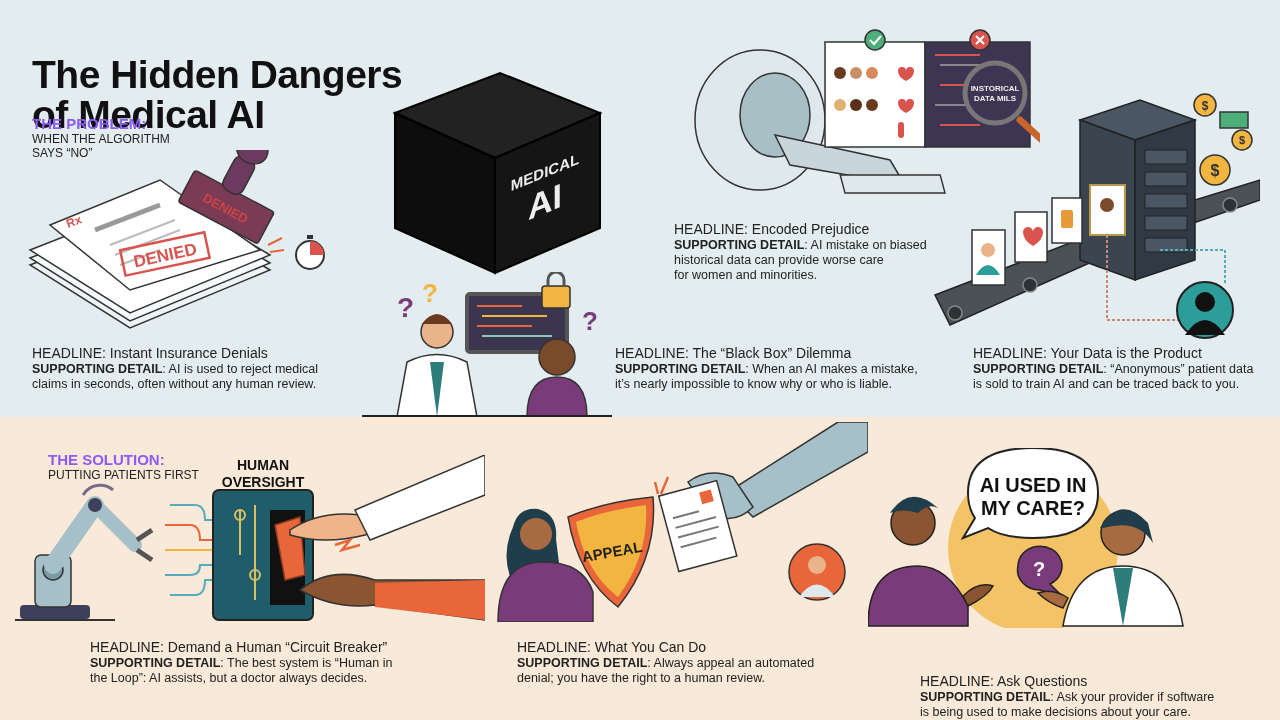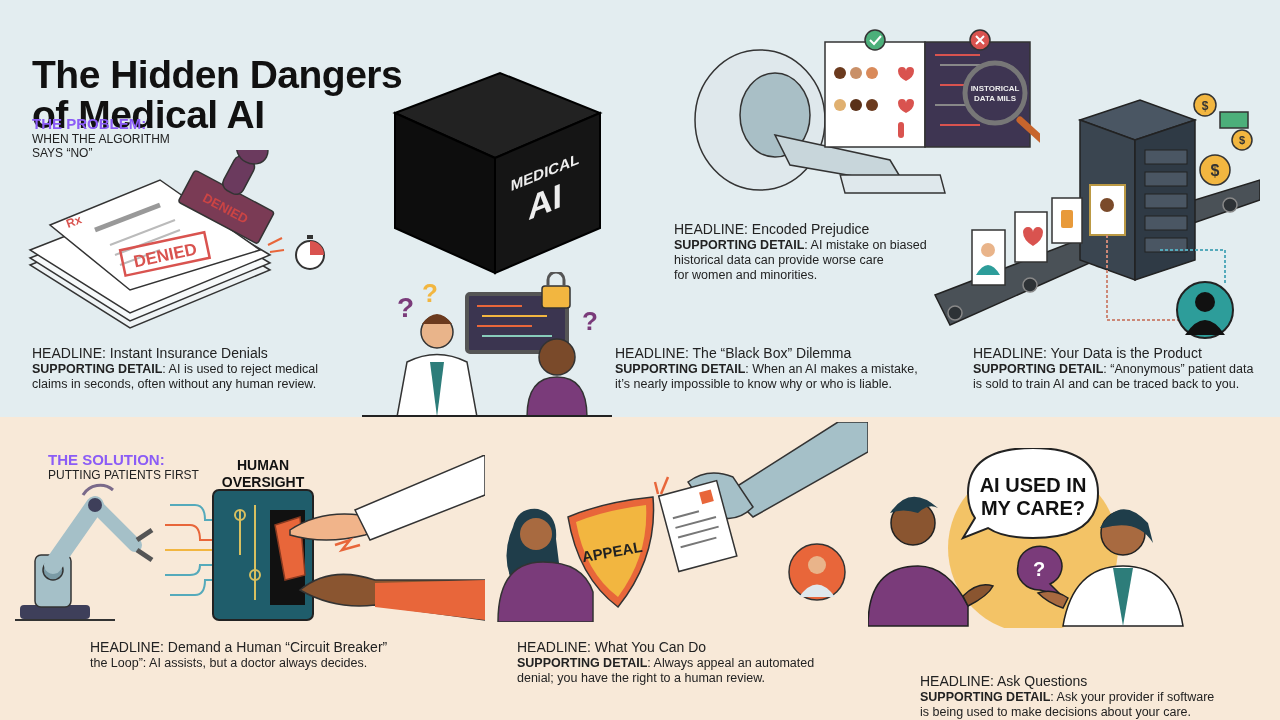--- a/index.html
+++ b/index.html
@@ -302,20 +302,21 @@
     <circle cx="255" cy="85" r="22" fill="#a86a40" stroke="#222" stroke-width="1.5"></circle>
     <path d="M232,80 q20,-35 48,-5 l5,20 q-15,-25 -50,-15 Z" fill="#1f3d4a"></path>
     <path d="M195,178 q10,-60 60,-60 q50,0 60,60 Z" fill="#fff" stroke="#222" stroke-width="1.5"></path>
     <path d="M245,120 L255,178 L265,120 Z" fill="#2d7d7a"></path>
     <path d="M200,150 q-15,-10 -30,-5 q10,10 25,15 Z" fill="#a86a40" stroke="#222" stroke-width="1.5"></path>
   </svg>
 </div>
 
 <div class="abs card" style="left:90px; top:638px;">
   <div class="hl"><span>HEADLINE: </span><b>Demand a Human “Circuit Breaker”</b></div>
+  <div class="sd"><b>SUPPORTING DETAIL</b><span>: </span><span>The best system is “Human in</span></div>
   <div class="sd">the Loop”: AI assists, but a doctor always decides.</div>
 </div>
 
 <div class="abs card" style="left:517px; top:638px;">
   <div class="hl"><span>HEADLINE: </span><b>What You Can Do</b></div>
   <div class="sd"><b>SUPPORTING DETAIL</b><span>: </span><span>Always appeal an automated</span></div>
   <div class="sd">denial; you have the right to a human review.</div>
 </div>
 
 <div class="abs card" style="left:920px; top:672px;">

